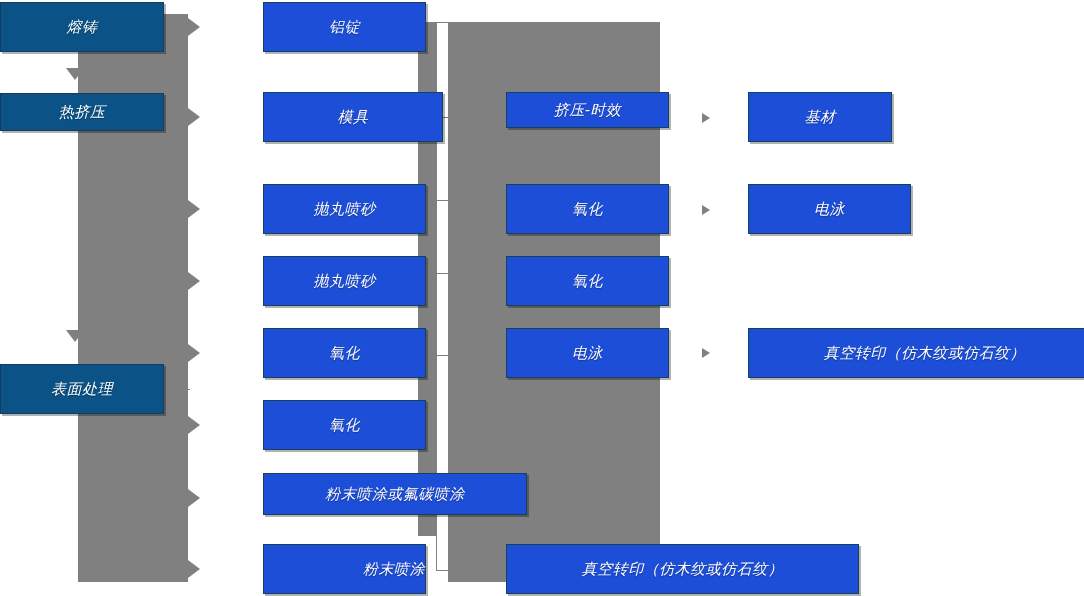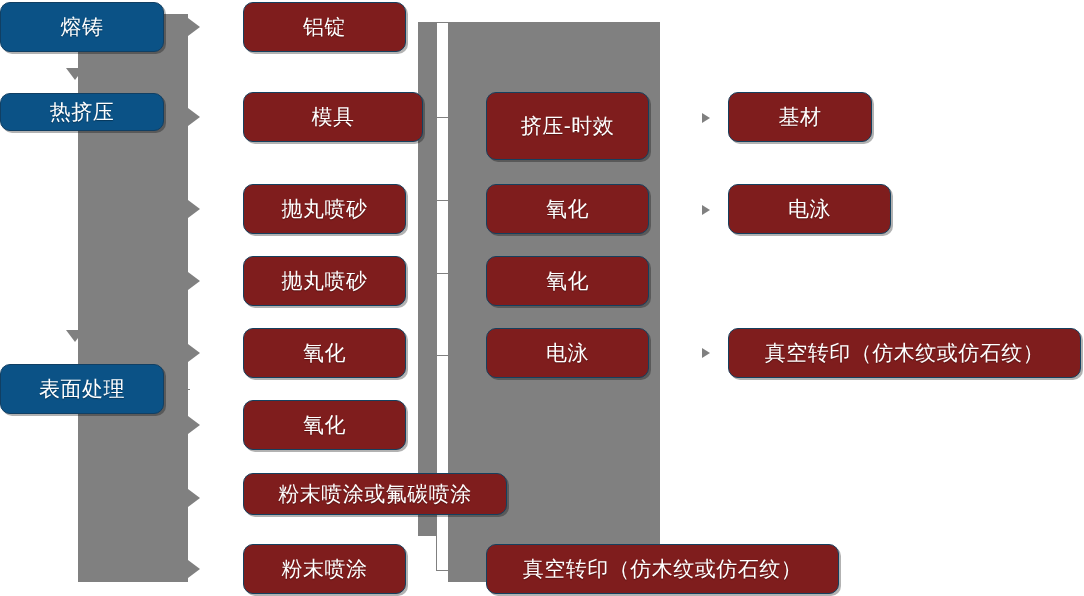--- a/index.html
+++ b/index.html
@@ -54,34 +54,35 @@
     height: 0;
     border-style: solid;
     border-width: 5px 0 5px 8px;
     border-color: transparent transparent transparent #808080;
   }
   
   .box {
     position: absolute;
     box-sizing: border-box;
     border: 1px solid #1a3a56;
-    border-radius: 10px;
+    border-radius: 0;
     display: flex;
     align-items: center;
     justify-content: center;
     color: #ffffff;
-    font-size: 21px;
+    font-size: 15px;
     line-height: 1.1;
     letter-spacing: 0.5px;
     white-space: nowrap;
     box-shadow: 2px 2px 0 rgba(0,0,0,0.30);
     text-shadow: 0 1px 1px rgba(0,0,0,0.35);
+    font-style: italic;
   }
   .box.dark  { background: #0B5286; border-color: #113f63; }
-  .box.light { background: #7f1d1d; border-color: #15405e; }
+  .box.light { background: #1d4ed8; border-color: #15405e; margin-left: 20px; }
 </style>
 </head>
 <body>
 
 <div id="canvas">
 
   <div class="gray" style="left:78px; top:14px; width:110px; height:568px;"></div>
 
   <div class="gray-arrow arrow-down" style="left:66px; top:68px;"></div>
 
@@ -138,25 +139,25 @@
   </div>
   <div class="box light" style="left:243px; top:328px; width:163px; height:50px;">
     <span>氧化</span>
   </div>
   <div class="box light" style="left:243px; top:400px; width:163px; height:50px;">
     <span>氧化</span>
   </div>
   <div class="box light" style="left:243px; top:473px; width:264px; height:42px;">
     <span>粉末喷涂或氟碳喷涂</span>
   </div>
-  <div class="box light" style="left:243px; top:544px; width:163px; height:50px;">
+  <div class="box light" style="left:243px; top:544px; width:163px; height:50px;justify-content:flex-end;">
     <span>粉末喷涂</span>
   </div>
 
-  <div class="box light" style="left:486px; top:92px; width:163px; height:68px;">
+  <div class="box light" style="left:486px; top:92px; width:163px; height:36px;">
     <span>挤压-时效</span>
   </div>
   <div class="box light" style="left:486px; top:184px; width:163px; height:50px;">
     <span>氧化</span>
   </div>
   <div class="box light" style="left:486px; top:256px; width:163px; height:50px;">
     <span>氧化</span>
   </div>
   <div class="box light" style="left:486px; top:328px; width:163px; height:50px;">
     <span>电泳</span>

